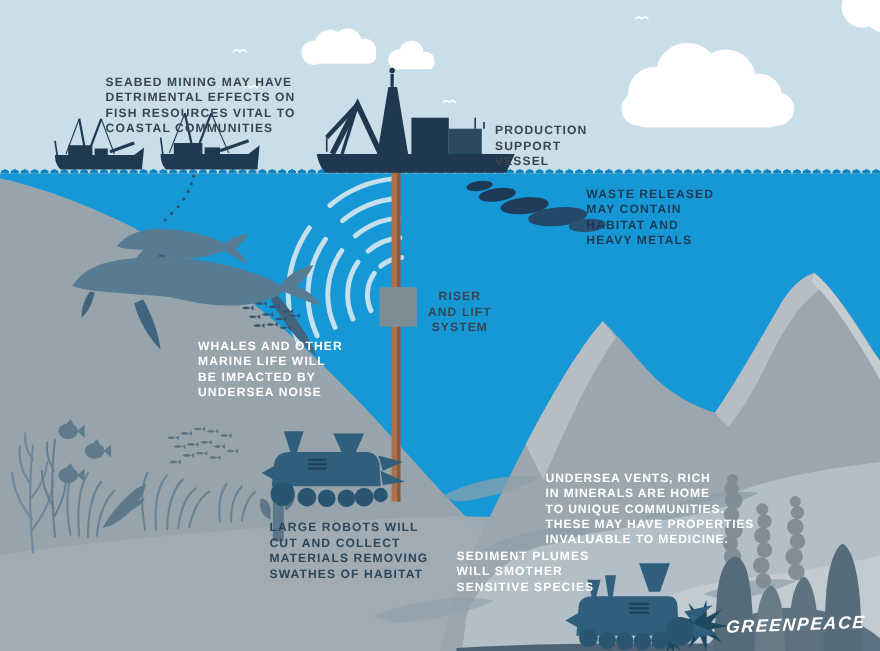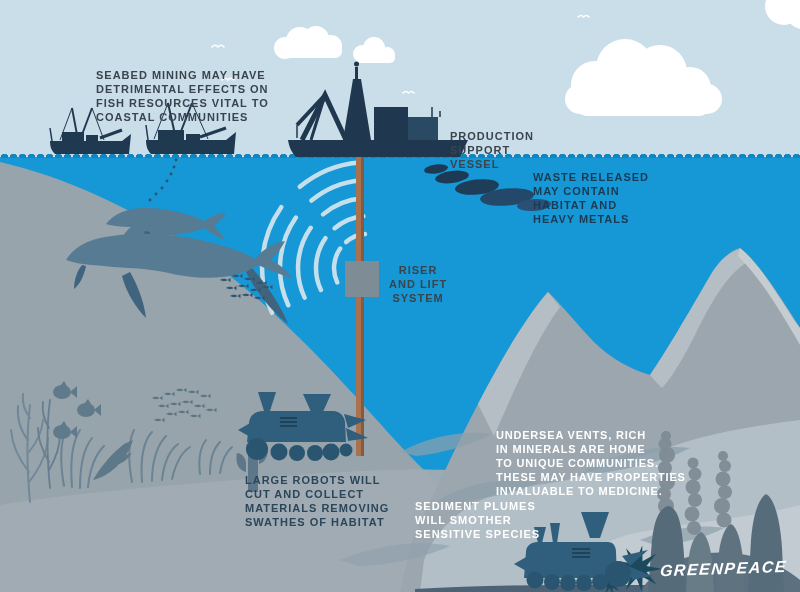--- a/index.html
+++ b/index.html
@@ -354,30 +354,34 @@
       <rect x="408" y="117" width="30" height="23" fill="#2a4a63"></rect>
       <line x1="432" y1="117" x2="432" y2="107" stroke="#20384f" stroke-width="1.5"></line>
       <line x1="440" y1="117" x2="440" y2="111" stroke="#20384f" stroke-width="1.5"></line>
     </g>
   </svg>
 
   <div class="label label--dark" style="left:48px;top:68px;margin-left:48px;">SEABED MINING MAY HAVE
 DETRIMENTAL EFFECTS ON
 FISH RESOURCES VITAL TO
 COASTAL COMMUNITIES</div>
-  <div class="label label--dark" style="left:450px;top:112px;margin-top:17px;">PRODUCTION
+  <div class="label label--dark" style="left:450px;top:112px;">PRODUCTION
 SUPPORT
 VESSEL</div>
   <div class="label label--navy" style="left:533px;top:170px;">WASTE RELEASED
 MAY CONTAIN
 HABITAT AND
 HEAVY METALS</div>
   <div class="label label--dark" style="left:389px;top:263px;text-align:center;">RISER
 AND LIFT
 SYSTEM</div>
+  <div class="label label--white" style="left:180px;top:308px;">WHALES AND OTHER
+MARINE LIFE WILL
+BE IMPACTED BY
+UNDERSEA NOISE</div>
   <div class="label label--steel" style="left:245px;top:473px;">LARGE ROBOTS WILL
 CUT AND COLLECT
 MATERIALS REMOVING
 SWATHES OF HABITAT</div>
   <div class="label label--white" style="left:415px;top:499px;">SEDIMENT PLUMES
 WILL SMOTHER
 SENSITIVE SPECIES</div>
   <div class="label label--white" style="left:496px;top:428px;letter-spacing:0.8px;">UNDERSEA VENTS, RICH
 IN MINERALS ARE HOME
 TO UNIQUE COMMUNITIES.

